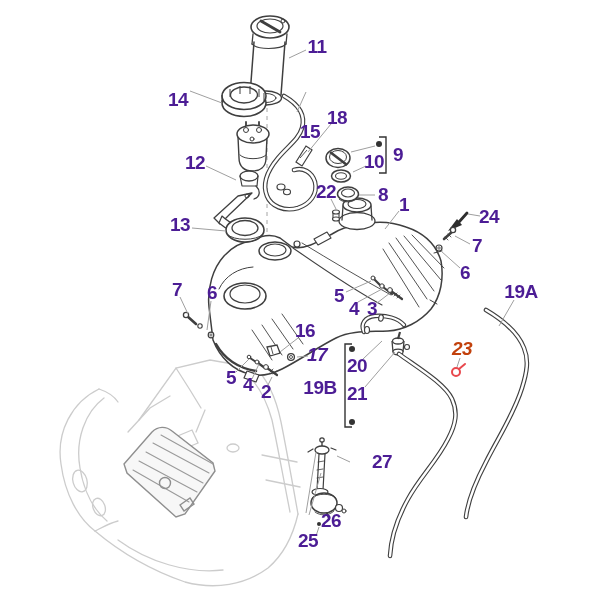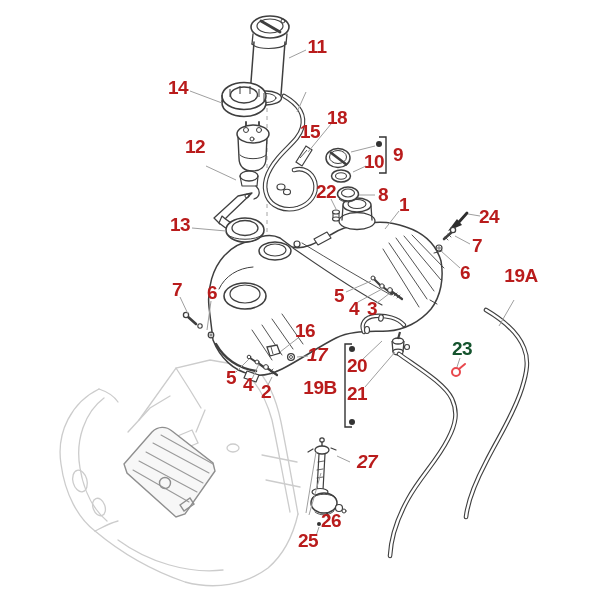--- a/index.html
+++ b/index.html
@@ -2,22 +2,22 @@
 <html><head>
 <meta charset="utf-8">
 <style>
   html,body{margin:0;padding:0;background:#fff;}
   #stage{position:relative;width:600px;height:600px;background:#fff;overflow:hidden;
          font-family:"Liberation Sans", sans-serif;}
   #art{position:absolute;left:0;top:0;}
   #labels-layer{position:absolute;left:0;top:0;width:600px;height:600px;pointer-events:none;}
   .part-label{position:absolute;transform:translate(-50%,-50%);
     font-family:"Liberation Sans", sans-serif;font-weight:bold;font-size:19px;
-    color:#b91c1c;letter-spacing:-0.5px;white-space:nowrap;pointer-events:auto;cursor:default;}
-  .part-label.hl{color:#14532d;}
+    color:#4c1d95;letter-spacing:-0.5px;white-space:nowrap;pointer-events:auto;cursor:default;}
+  .part-label.hl{color:#c2410c;font-style:italic;}
 </style>
 </head>
 <body>
 
 <div id="stage">
 
 <svg id="art" width="600" height="600" viewBox="0 0 600 600">
 
   <g stroke="#cccccc" stroke-width="1.3" fill="none" stroke-linecap="round">
     <path d="M99,389 C72,402 56,432 61,464 C65,494 78,518 95,531"></path>
@@ -318,31 +318,31 @@
       <div class="part-label" style="left: 248px; top: 385px;">4</div>
       <div class="part-label" style="left: 231px; top: 378px;">5</div>
       <div class="part-label" style="left: 212px; top: 293px;">6</div>
       <div class="part-label" style="left: 177px; top: 290px;">7</div>
       <div class="part-label" style="left: 465px; top: 273px;">6</div>
       <div class="part-label" style="left: 477px; top: 246px;">7</div>
       <div class="part-label" style="left: 383px; top: 195px;">8</div>
       <div class="part-label" style="left: 398px; top: 155px;">9</div>
       <div class="part-label" style="left: 374px; top: 162px;">10</div>
       <div class="part-label" style="left: 317px; top: 47px;">11</div>
-      <div class="part-label" style="left: 195px; top: 147px;">12</div>
+      <div class="part-label" style="left: 195px; top: 163px;">12</div>
       <div class="part-label" style="left: 180px; top: 225px; text-align: right;">13</div>
-      <div class="part-label" style="left: 178px; top: 88px; text-align: center;">14</div>
+      <div class="part-label" style="left: 178px; top: 100px; text-align: center;">14</div>
       <div class="part-label" style="left: 310px; top: 84px; margin-top: 48px;">15</div>
       <div class="part-label" style="left: 305px; top: 331px;">16</div>
       <div class="part-label" style="left: 317px; top: 355px; font-style: italic;">17</div>
       <div class="part-label" style="left: 337px; top: 118px;">18</div>
-      <div class="part-label" style="left: 521px; top: 276px;">19A</div>
+      <div class="part-label" style="left: 521px; top: 292px;">19A</div>
       <div class="part-label" style="left: 320px; top: 388px;">19B</div>
       <div class="part-label" style="left: 357px; top: 366px;">20</div>
       <div class="part-label" style="left: 357px; top: 394px;">21</div>
       <div class="part-label" style="left: 326px; top: 192px;">22</div>
       <div class="part-label hl" style="left: 462px; top: 349px;">23</div>
       <div class="part-label" style="left: 489px; top: 217px;">24</div>
       <div class="part-label" style="left: 308px; top: 541px;">25</div>
       <div class="part-label" style="left: 300px; top: 521px; margin-left: 31px;">26</div>
-      <div class="part-label" style="left: 367px; top: 462px; font-style: italic;">27</div>
+      <div class="part-label" style="left: 382px; top: 462px;">27</div>
     </div>
 </div>
 
 </body></html>

